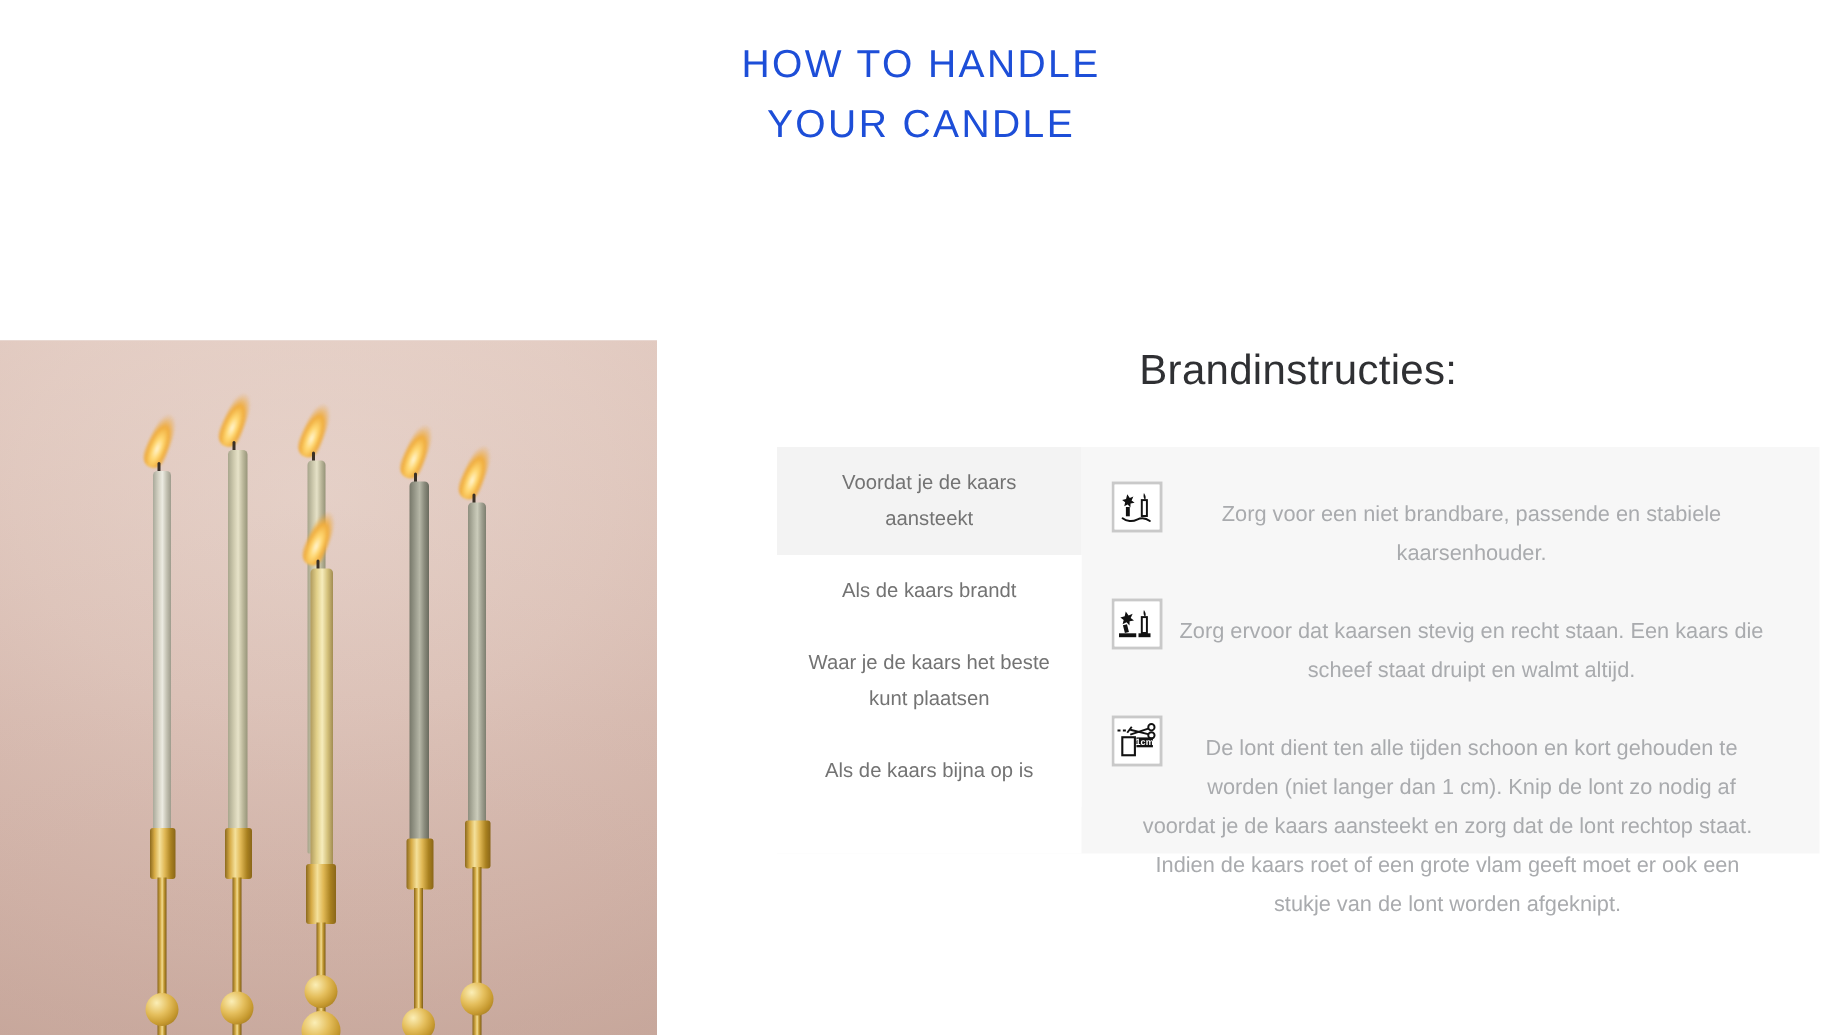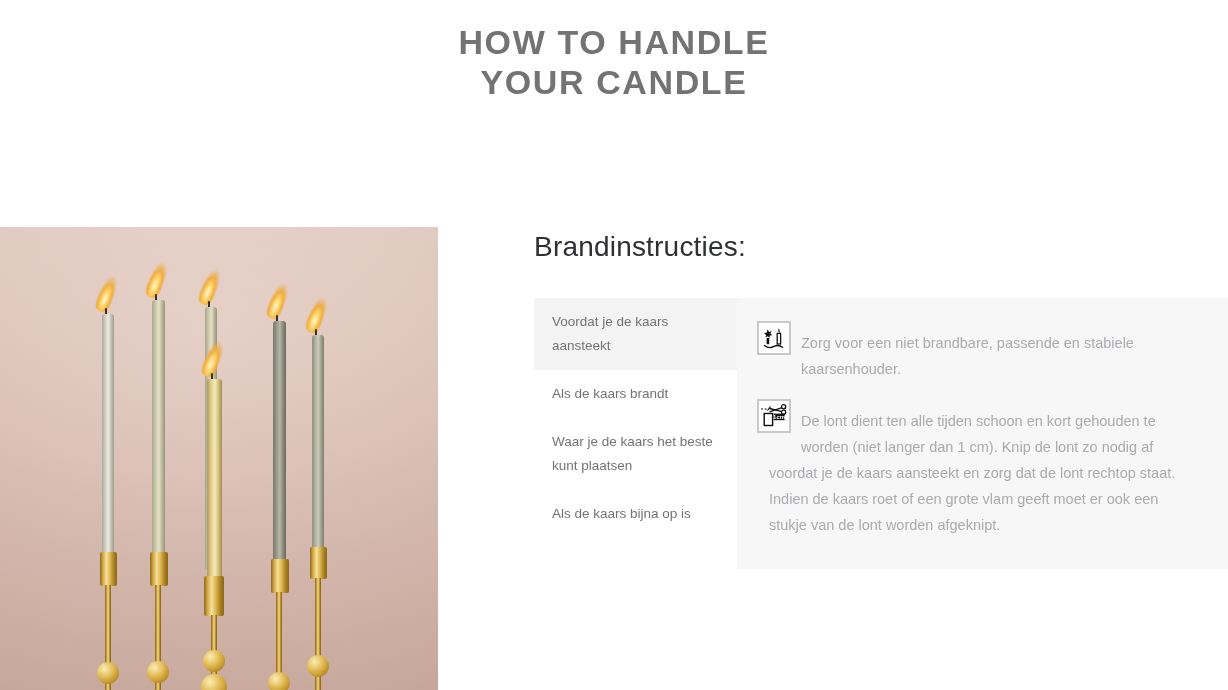--- a/index.html
+++ b/index.html
@@ -18,25 +18,25 @@
     width: 1228px;
     height: 690px;
     background: #ffffff;
   }
 
   
   .hero-title {
     margin: 0;
     padding-top: 22px;
     text-align: center;
-    font-size: 34px;
+    font-size: 26px;
     line-height: 40px;
-    font-weight: 700;
+    font-weight: 400;
     letter-spacing: 1.6px;
-    color: #737373;
+    color: #1d4ed8;
   }
   .hero-title .line { display: block; }
 
   .hero-sub {
     margin: 0 auto;
     padding-top: 14px;
     width: 1200px;
     text-align: center;
     font-size: 15.5px;
     line-height: 26px;
@@ -113,23 +113,24 @@
     position: absolute;
     width: 22px;
     height: 22px;
     border-radius: 50%;
     background: radial-gradient(circle at 34% 30%, #fbeeb6 0%, #e5bf5d 38%, #c79a30 66%, #8a6618 100%);
   }
 
   
   .right-col {
     position: absolute;
-    left: 534px;
+    left: 518px;
     top: 0;
     width: 695px;
+    text-align: center;
   }
   .section-title {
     margin: 0;
     font-size: 28px;
     line-height: 34px;
     font-weight: 500;
     color: #2f3033;
     letter-spacing: 0.2px;
     padding-top: 3px;
   }
@@ -273,20 +274,34 @@
                 <path d="M8.5 6.5 L10.2 9 L12.6 8 L11.4 10.6 L13.4 12.2 L10.7 12.6 L10.6 15.3 L8.8 13.3 L6.5 14.5 L7.1 11.9 L5.1 10.3 L7.7 9.6 Z" fill="#111"></path>
                 <rect x="7.6" y="15" width="2.6" height="6.2" fill="#111"></rect>
                 <path d="M19.6 5.6 C20.9 7.3 21.2 9 20.3 10.2 C19.4 9.2 19.1 7.6 19.6 5.6 Z" fill="#111"></path>
                 <rect x="18.2" y="10.4" width="3.4" height="10.6" fill="none" stroke="#111" stroke-width="1.3"></rect>
                 <path d="M5.4 22.5 C8 24.6 12 25 15 23.4 C18 21.9 21 22.4 23.6 24.3" fill="none" stroke="#111" stroke-width="1.3" stroke-linecap="round"></path>
               </svg>
             </span>
             <p class="instr-text">Zorg voor een niet brandbare, passende en stabiele kaarsenhouder.</p>
           </div>
 
+          <div class="instr">
+            <span class="instr-icon">
+              <svg viewBox="0 0 30 30">
+                <rect x="0" y="0" width="30" height="30" fill="#fff"></rect>
+                <path d="M7.5 6.6 L9.4 9.3 L12.1 8.2 L10.8 11 L13 12.7 L10.1 13.2 L10 16 L8 13.9 L5.4 15.2 L6.1 12.4 L3.9 10.7 L6.8 9.9 Z" fill="#111"></path>
+                <rect x="6.2" y="15.4" width="2.8" height="5.4" fill="#111" transform="rotate(-14 7.6 18)"></rect>
+                <path d="M19.6 5.6 C20.9 7.3 21.2 9 20.3 10.2 C19.4 9.2 19.1 7.6 19.6 5.6 Z" fill="#111"></path>
+                <rect x="18.2" y="10.4" width="3.4" height="10.6" fill="none" stroke="#111" stroke-width="1.3"></rect>
+                <rect x="3" y="21.2" width="11.5" height="2.6" fill="#111"></rect>
+                <rect x="16" y="21.2" width="8" height="2.6" fill="#111"></rect>
+              </svg>
+            </span>
+            <p class="instr-text">Zorg ervoor dat kaarsen stevig en recht staan. Een kaars die scheef staat druipt en walmt altijd.</p>
+          </div>
 
           <div class="instr">
             <span class="instr-icon">
               <svg viewBox="0 0 30 30">
                 <rect x="0" y="0" width="30" height="30" fill="#fff"></rect>
                 <path d="M2 8 L9 8" stroke="#111" stroke-width="1.2" stroke-dasharray="2 1.6"></path>
                 <path d="M8.5 9.5 L11.5 5.5" stroke="#111" stroke-width="1.2"></path>
                 <path d="M10.5 7.5 L23 10.6" stroke="#111" stroke-width="1.3"></path>
                 <path d="M10.5 10.8 L23 6.6" stroke="#111" stroke-width="1.3"></path>
                 <circle cx="24.6" cy="5.8" r="2.1" fill="none" stroke="#111" stroke-width="1.3"></circle>

